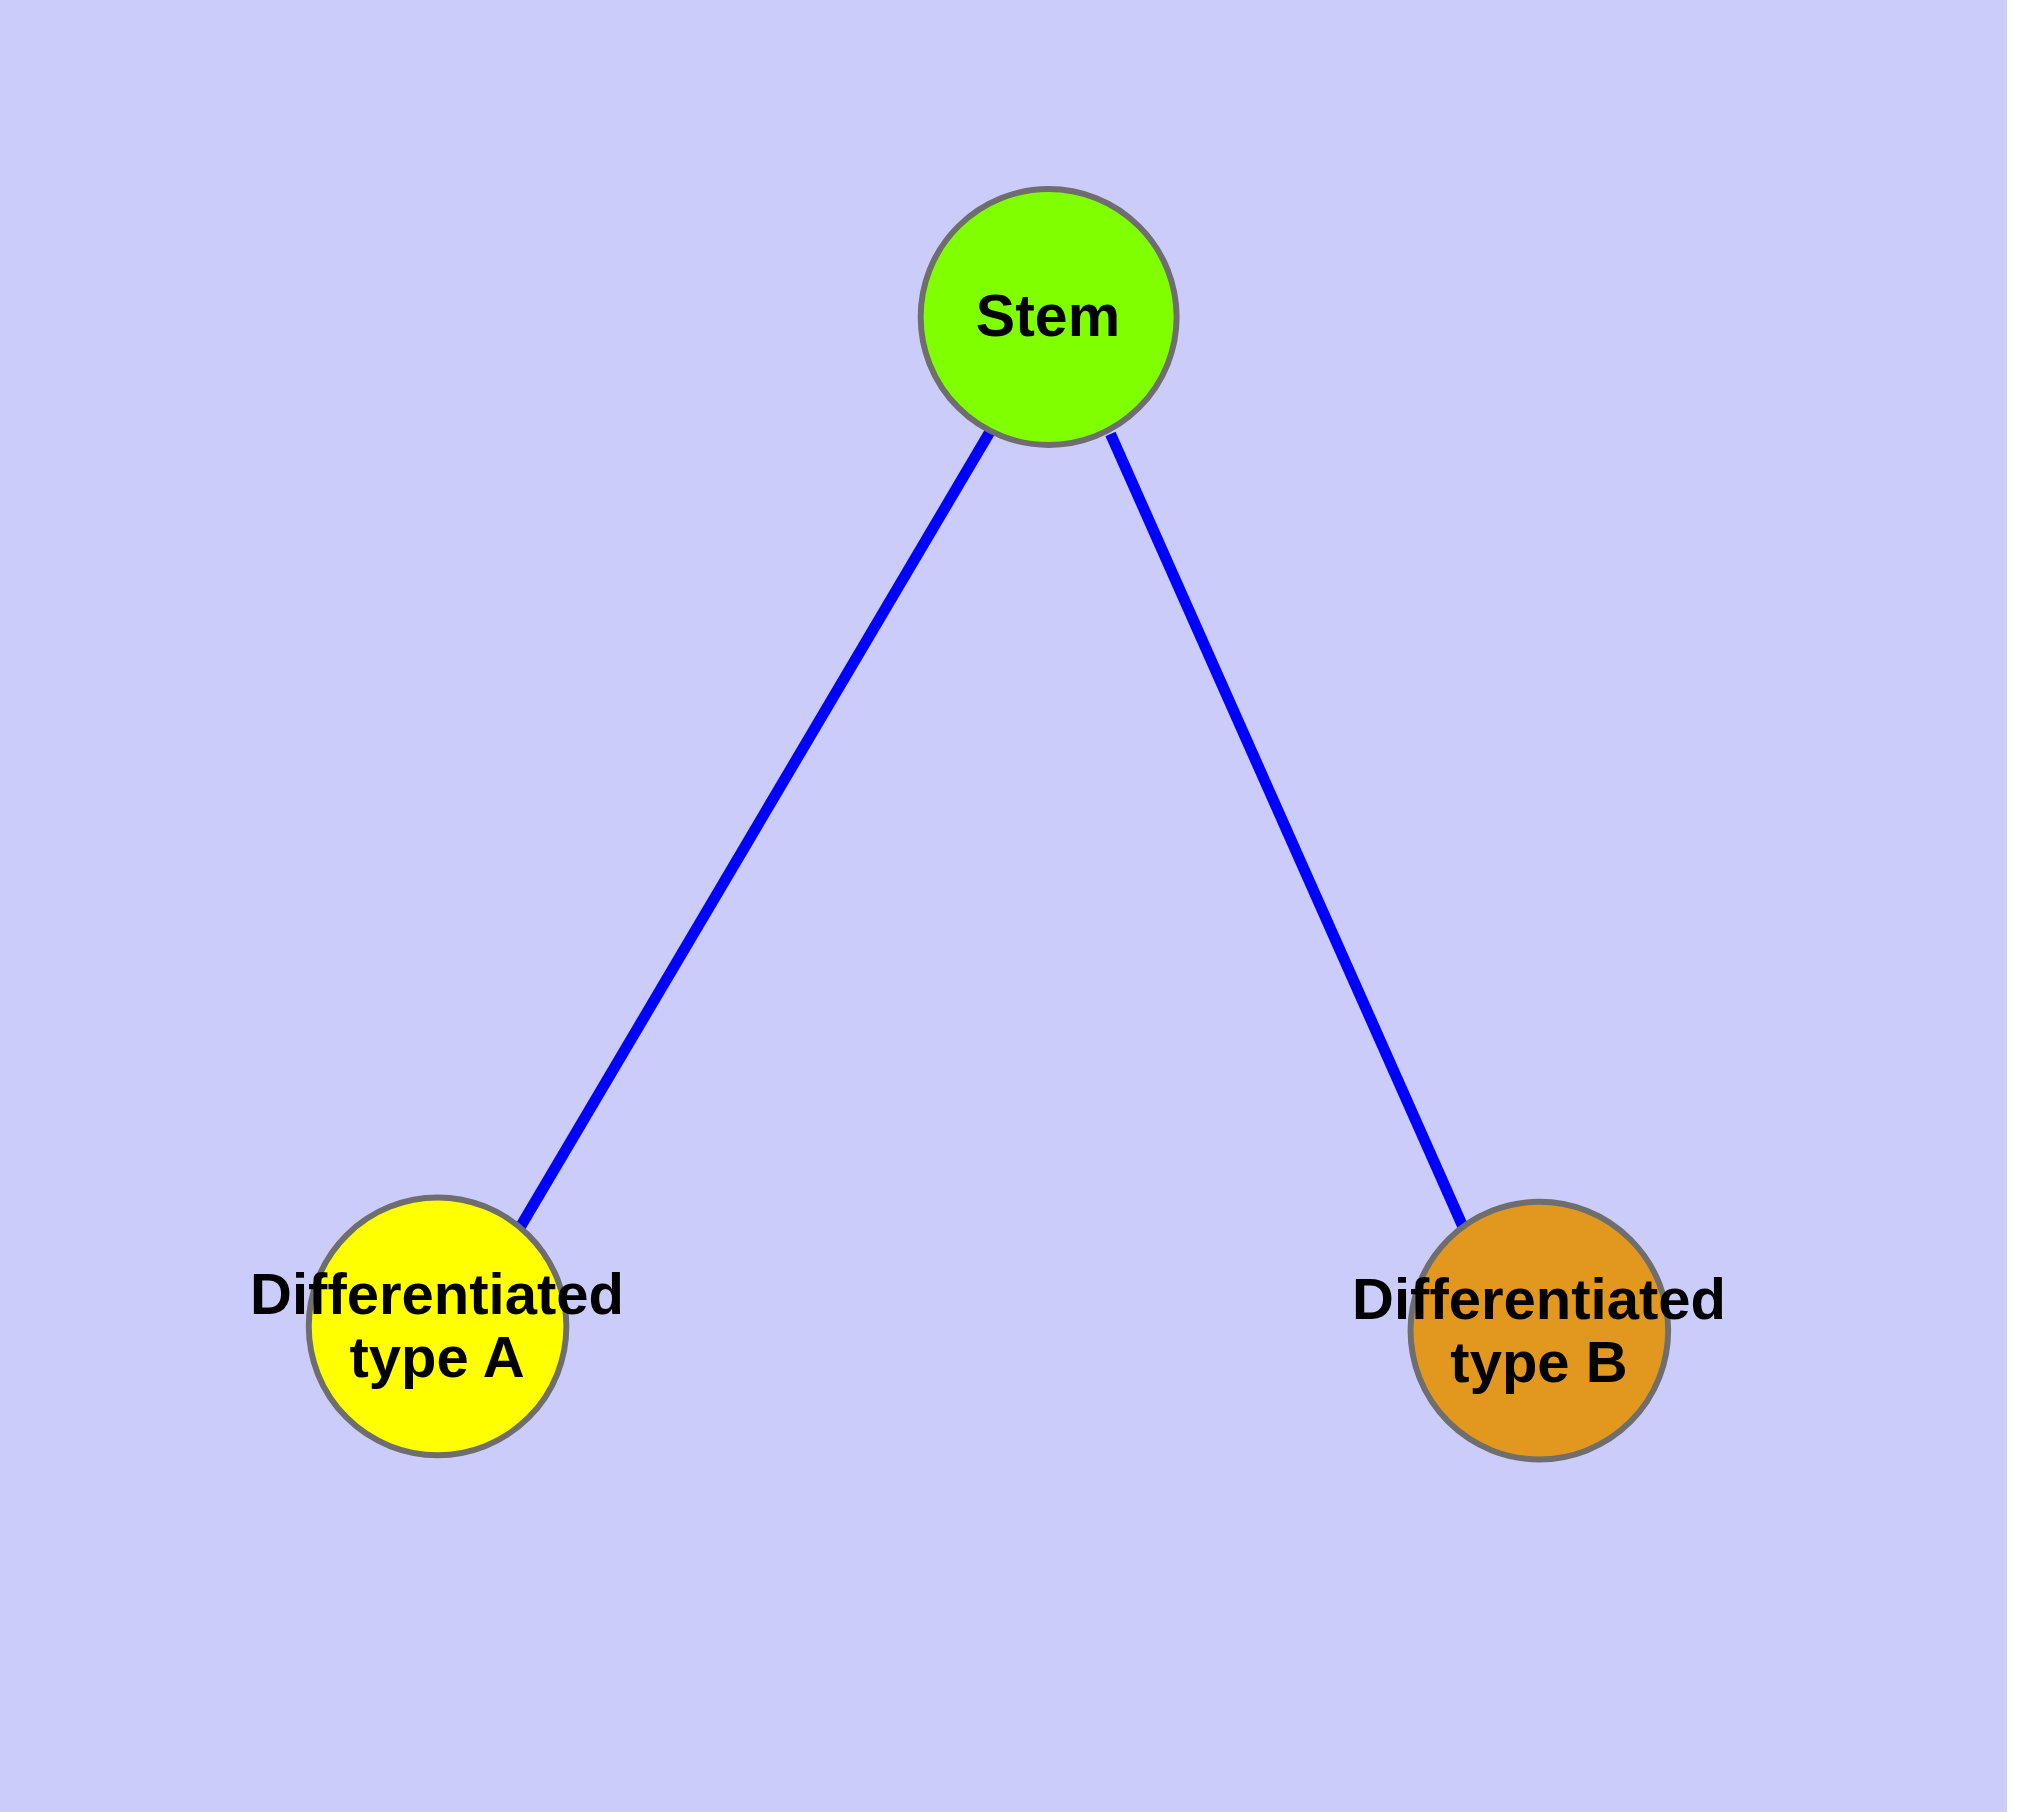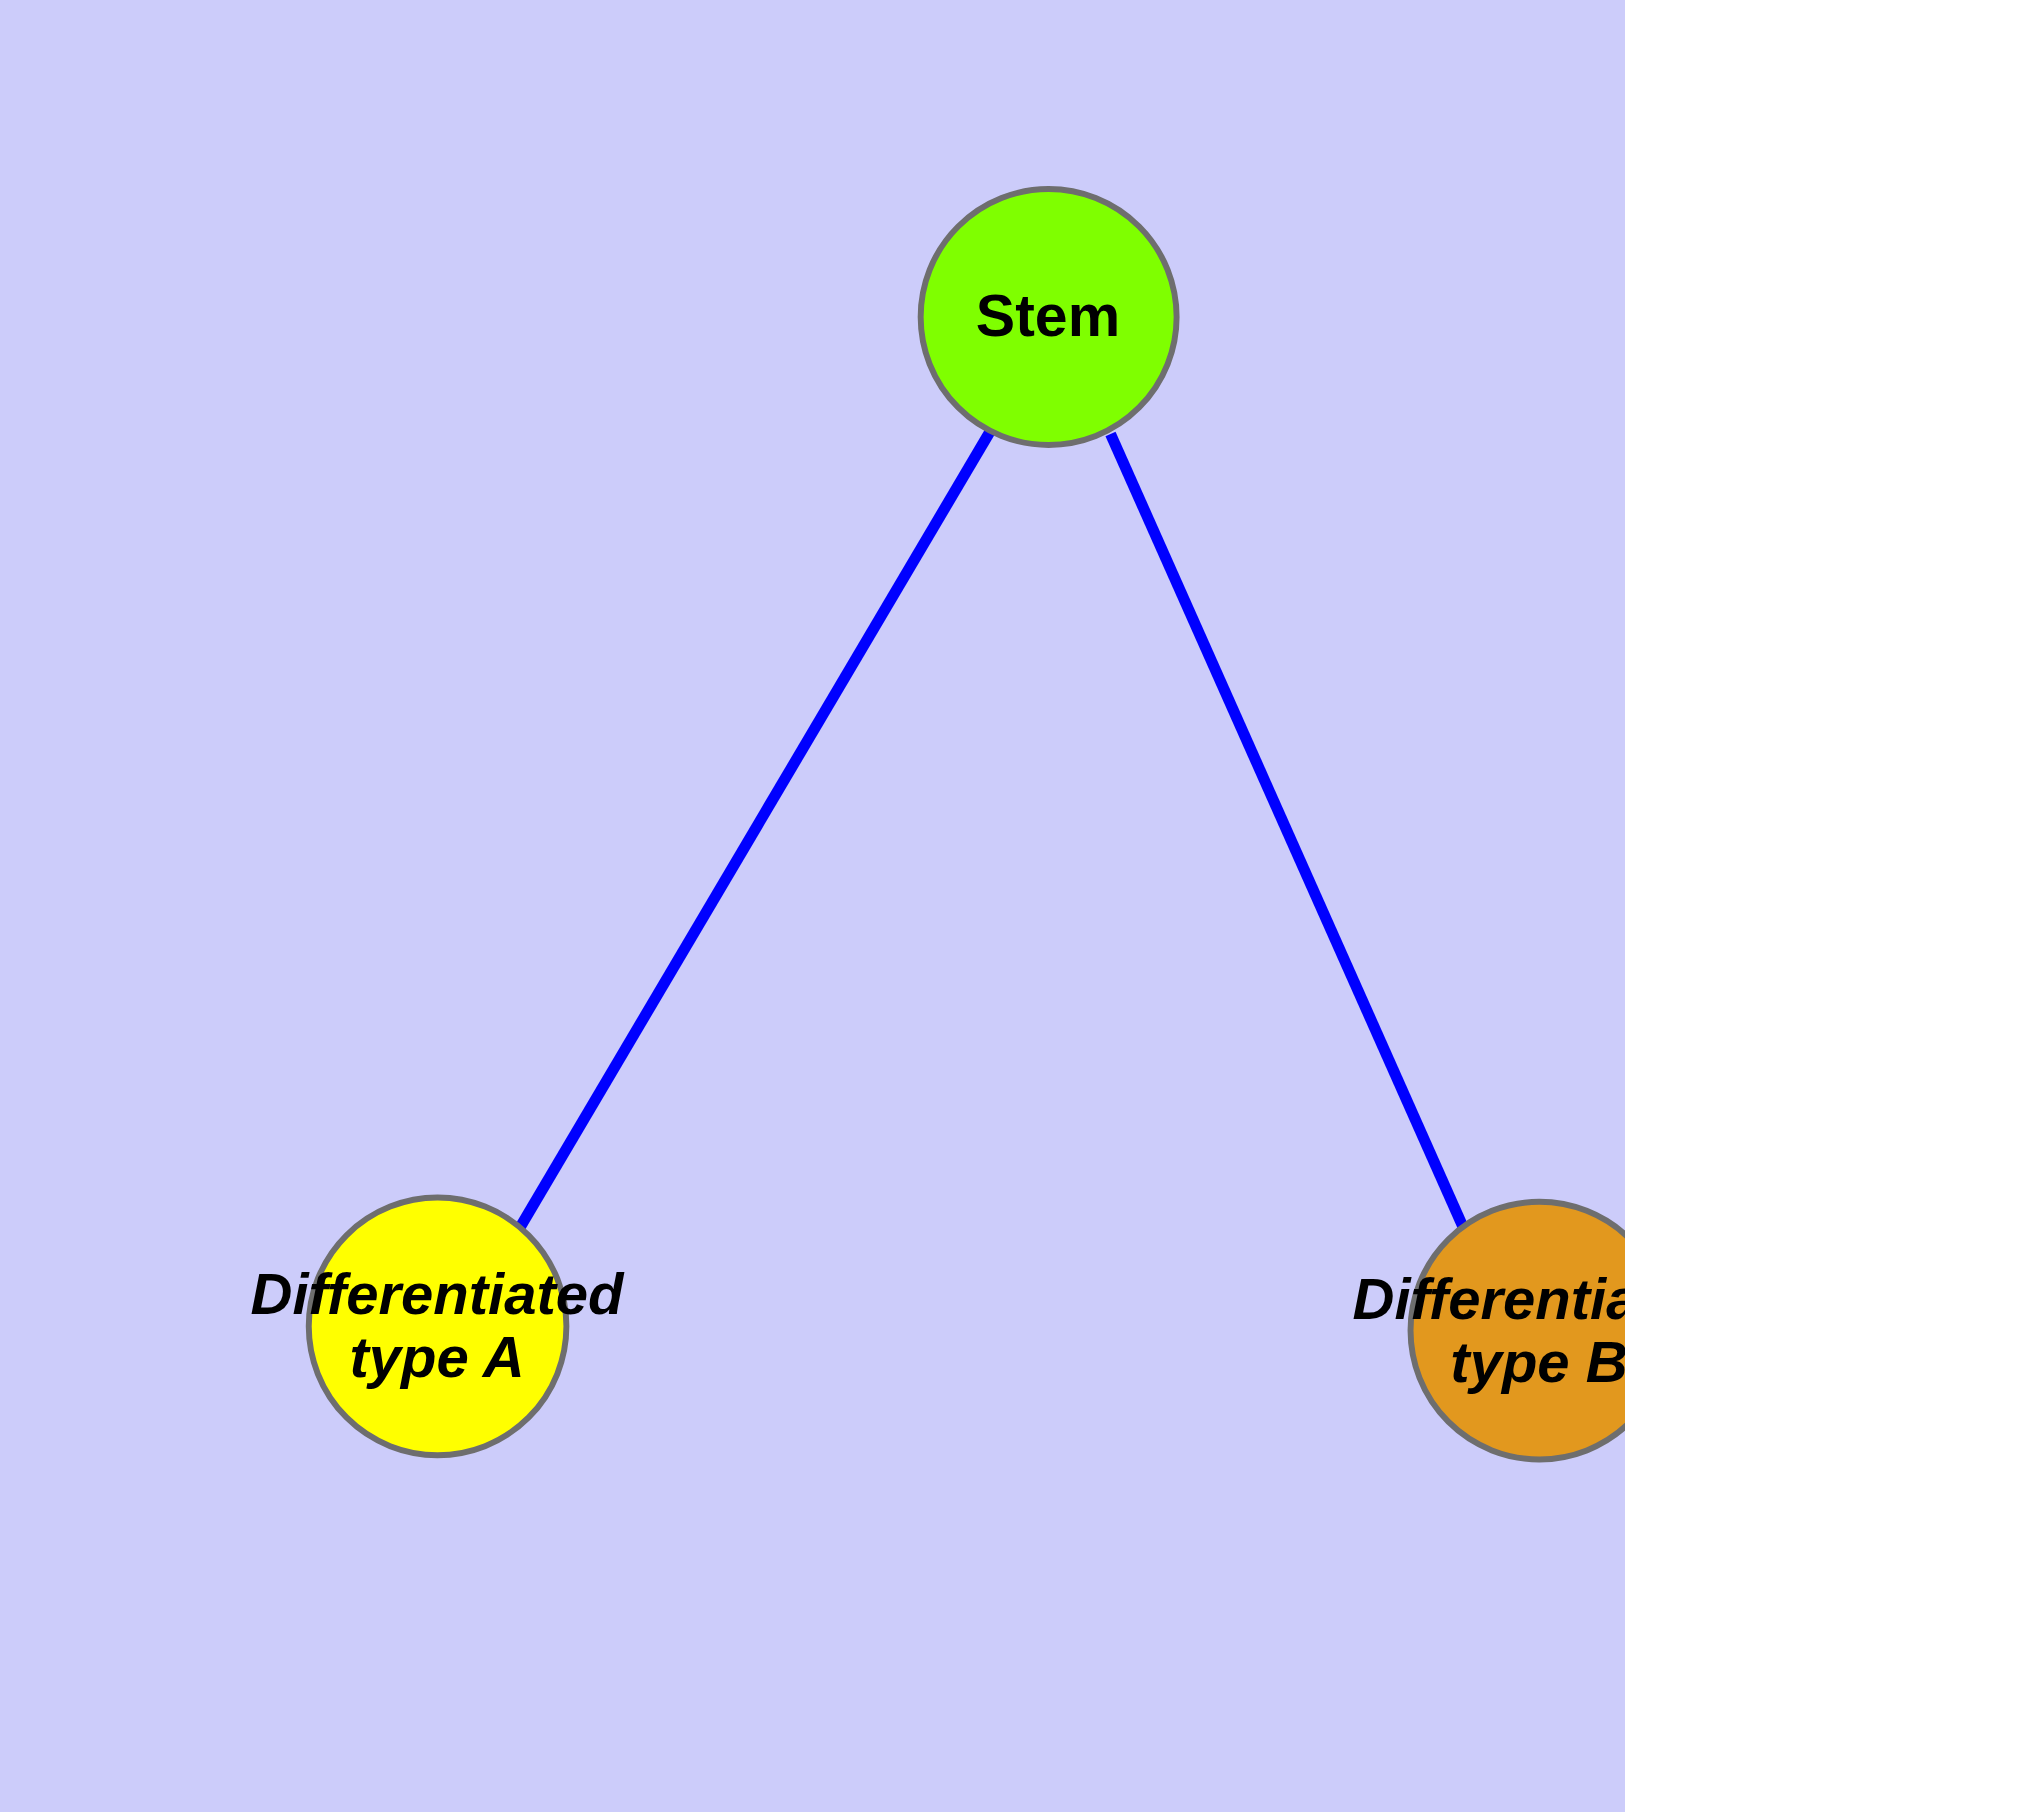--- a/index.html
+++ b/index.html
@@ -31,27 +31,26 @@
     line-height: 1.08;
     white-space: pre;
     pointer-events: none;
     transform: translate(-50%, -50%);
   }
   .node-label.single {
     font-size: 59px;
   }
   .node-label.double {
     font-size: 58px;
-    font-style: italic;
   }
 </style>
 </head>
 <body>
 
-<div id="canvas" style="background: rgb(204, 204, 250); width: 1625px; height: 1812px;">
+<div id="canvas" style="background: rgb(204, 204, 250); width: 2007px; height: 1812px;">
 
   <svg id="graph-svg" viewBox="0 0 2384 2138" xmlns="http://www.w3.org/2000/svg">
     <g>
       <line stroke-linecap="butt" x1="1168" y1="509" x2="614" y2="1447" stroke="#0000ff" stroke-width="13"></line>
       <line stroke-linecap="butt" x1="1310" y1="512" x2="1727" y2="1450" stroke="#0000ff" stroke-width="13"></line>
     </g>
     <g>
       <circle cx="1237" cy="374" r="151" fill="#7fff00" stroke="#6e6e6e" stroke-width="7"></circle>
       <circle cx="516" cy="1565" r="152" fill="#ffff00" stroke="#6e6e6e" stroke-width="7"></circle>
       <circle cx="1816" cy="1570" r="152" fill="#e2981e" stroke="#6e6e6e" stroke-width="7"></circle>

